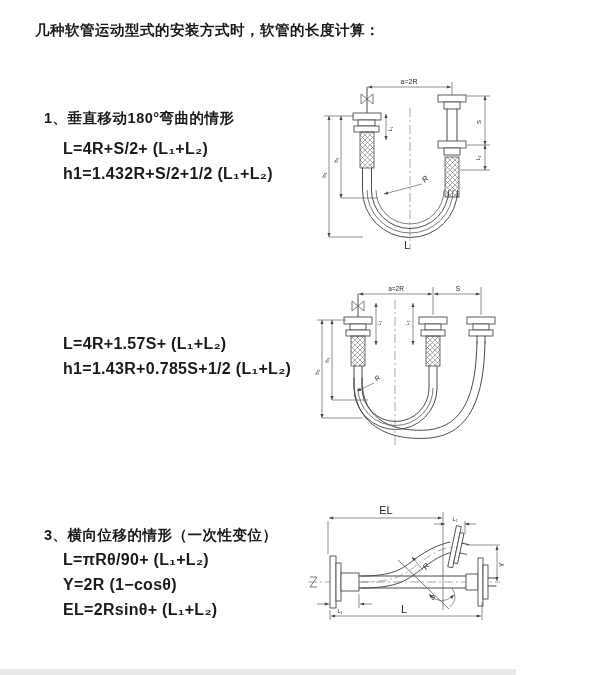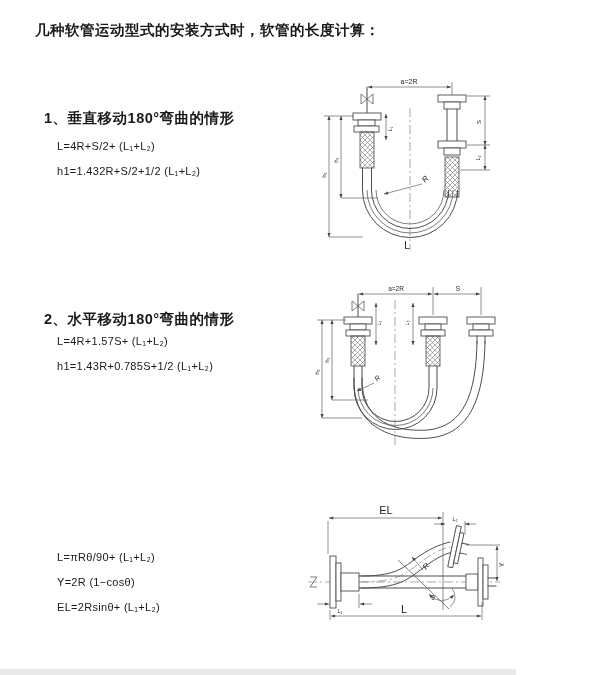--- a/index.html
+++ b/index.html
@@ -1,20 +1,20 @@
 <!DOCTYPE html>
 <html><head>
 <meta charset="utf-8">
 <style>
   html,body{margin:0;padding:0;background:#fff;}
   .page{position:relative;width:516px;height:675px;background:#ffffff;overflow:hidden;
         font-family:"Liberation Sans","DejaVu Sans",sans-serif;color:#1a1a1a;}
   .title{position:absolute;left:35px;top:21px;font-size:14.5px;font-weight:600;letter-spacing:.5px;}
   .sec-head{position:absolute;left:44px;font-size:14.5px;font-weight:600;letter-spacing:.5px;}
-  .formula{position:absolute;left:57px;font-size:11px;letter-spacing:.3px;font-weight:400;}
+  .formula{position:absolute;left:63px;font-size:16px;letter-spacing:.3px;font-weight:700;}
   svg{position:absolute;overflow:visible;}
   .draw{stroke:#4d4d4d;stroke-width:1;fill:none;stroke-linecap:round;}
   .thin{stroke:#5a5a5a;stroke-width:.8;fill:none;}
   .dim{stroke:#555;stroke-width:.65;fill:none;}
   .flange{fill:#ffffff;stroke:#4d4d4d;stroke-width:.9;}
   .braid{stroke:#4d4d4d;stroke-width:.8;}
   .cl{stroke:#707070;stroke-width:.6;fill:none;stroke-dasharray:9 3 2 3;}
   text{fill:#1f1f1f;font-family:"Liberation Sans","DejaVu Sans",sans-serif;}
   .bottom-strip{position:absolute;left:0;right:0;bottom:0;height:6px;background:#e9e9e9;}
 </style>
@@ -22,24 +22,24 @@
 <body>
 
 <div class="page">
 
   <div class="title">几种软管运动型式的安装方式时，软管的长度计算：</div>
 
   <div class="sec-head" style="top:109px;">1、垂直移动180°弯曲的情形</div>
   <div class="formula" style="top:140px;">L=4R+S/2+ (L₁+L₂)</div>
   <div class="formula" style="top:165px;">h1=1.432R+S/2+1/2 (L₁+L₂)</div>
 
-  <div class="sec-head" style="top:310px;">2、水平移动180°弯曲的情形</div>
   <div class="formula" style="top:335px;">L=4R+1.57S+ (L₁+L₂)</div>
   <div class="formula" style="top:360px;">h1=1.43R+0.785S+1/2 (L₁+L₂)</div>
 
+  <div class="sec-head" style="top:526px;">3、横向位移的情形（一次性变位）</div>
   <div class="formula" style="top:551px;">L=πRθ/90+ (L₁+L₂)</div>
   <div class="formula" style="top:576px;">Y=2R (1−cosθ)</div>
   <div class="formula" style="top:601px;">EL=2Rsinθ+ (L₁+L₂)</div>
 
   <svg style="left:315px;top:72px;" width="250" height="186" viewBox="315 72 250 186">
     <defs>
       <marker id="ar1" viewBox="0 0 10 10" refX="9" refY="5" markerWidth="9" markerHeight="7" orient="auto-start-reverse">
         <path d="M0,1.5 L9,5 L0,8.5 z" fill="#444"></path>
       </marker>
       <pattern id="braid1" width="5" height="5" patternUnits="userSpaceOnUse">

